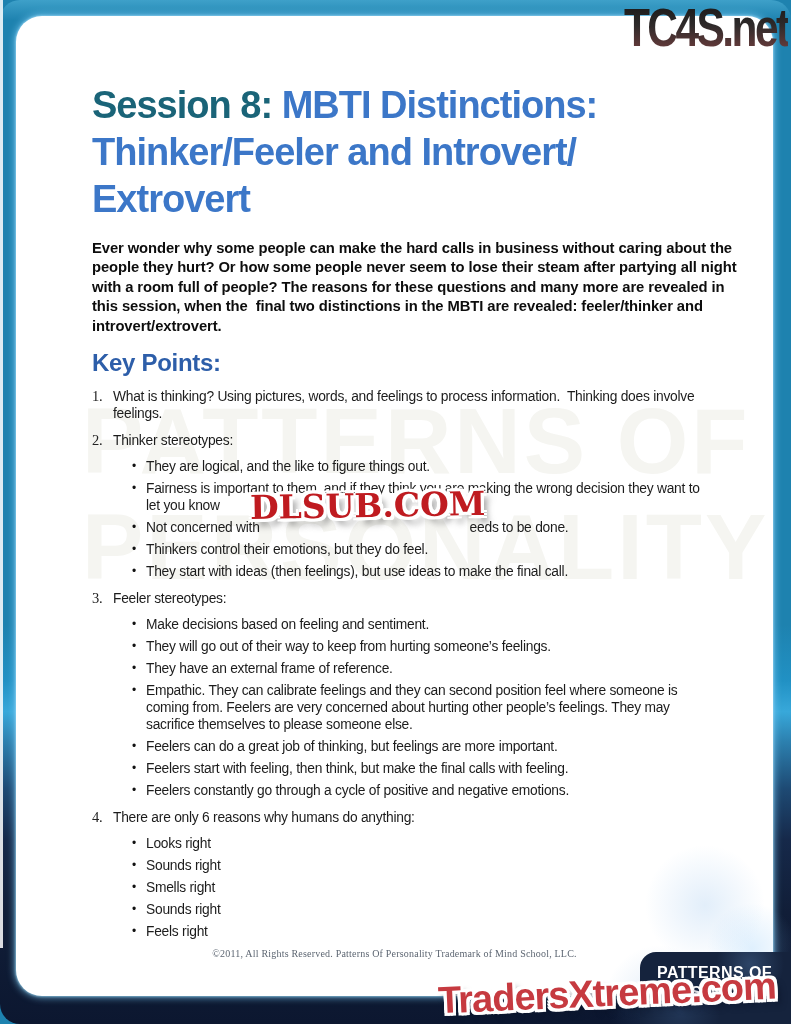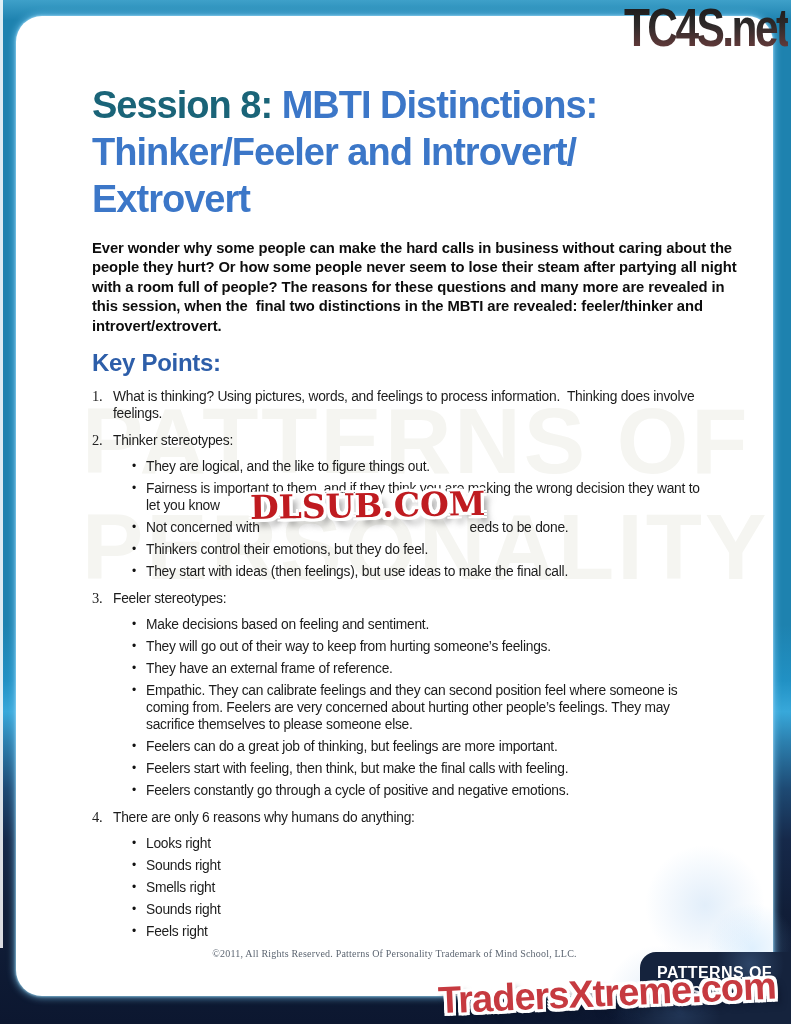--- a/index.html
+++ b/index.html
@@ -8,20 +8,21 @@
     font-family:"Liberation Sans",sans-serif;
     background:#1e82af;
     overflow:hidden;
   }
   .screen{
     position:relative;width:791px;height:1024px;
     background:linear-gradient(180deg,
       #3ea0c9 0%, #1e82af 2%, #1e82af 61%,
       #2191c4 66.5%, #38a8da 69.5%, #2c7fae 72.5%,
       #1e4a74 77%, #16294a 82%, #111e38 89%, #0c1730 100%);
+    border-radius:20px;
   }
   
   .screen::after{
     content:"";position:absolute;inset:0;pointer-events:none;z-index:4;
     background:
       radial-gradient(circle at 705px 905px, rgba(110,170,230,0.20) 0px, rgba(110,170,230,0) 60px),
       radial-gradient(circle at 752px 948px, rgba(140,200,250,0.28) 0px, rgba(140,200,250,0) 45px),
       radial-gradient(circle at 660px 1000px, rgba(90,150,210,0.18) 0px, rgba(90,150,210,0) 55px);
   }
   .edge-sliver{

